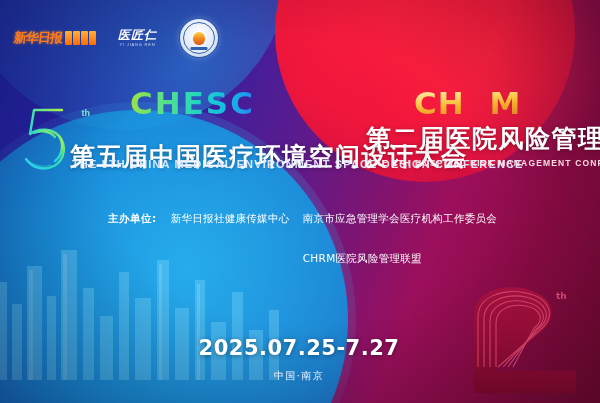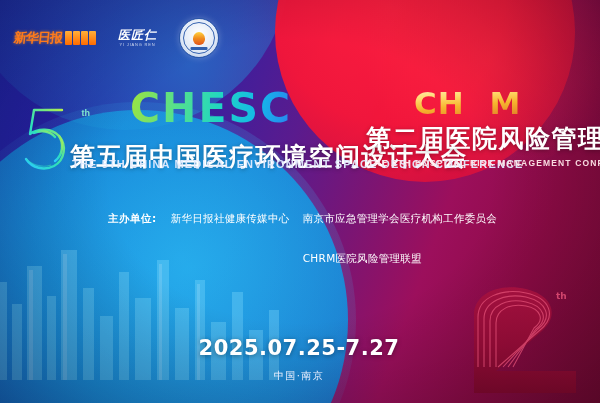--- a/index.html
+++ b/index.html
@@ -142,21 +142,21 @@
   .num5{
     position:absolute;left:6px;top:14px;
     width:62px;height:72px;
   }
   .num5 .th{
     position:absolute;right:-12px;top:6px;
     font-size:9px;font-weight:700;color:#7fe8d0;
   }
   .chesc-en-top{
     position:absolute;left:120px;top:0px;
-    font-size:41px;font-weight:900;letter-spacing:2px;
+    font-size:31px;font-weight:900;letter-spacing:2px;
     font-family:"DejaVu Sans",sans-serif;
     background:linear-gradient(100deg,#9ee33f 0%,#57e08a 28%,#20d6c2 55%,#14b8e8 78%,#2b7ff0 100%);
     -webkit-background-clip:text;background-clip:text;
     color:transparent;-webkit-text-fill-color:transparent;
     line-height:1;
   }
   .chesc-cn{
     position:absolute;left:60px;top:38px;
     font-size:25px;font-weight:900;color:#ffffff;
     letter-spacing:1.5px;line-height:1;

